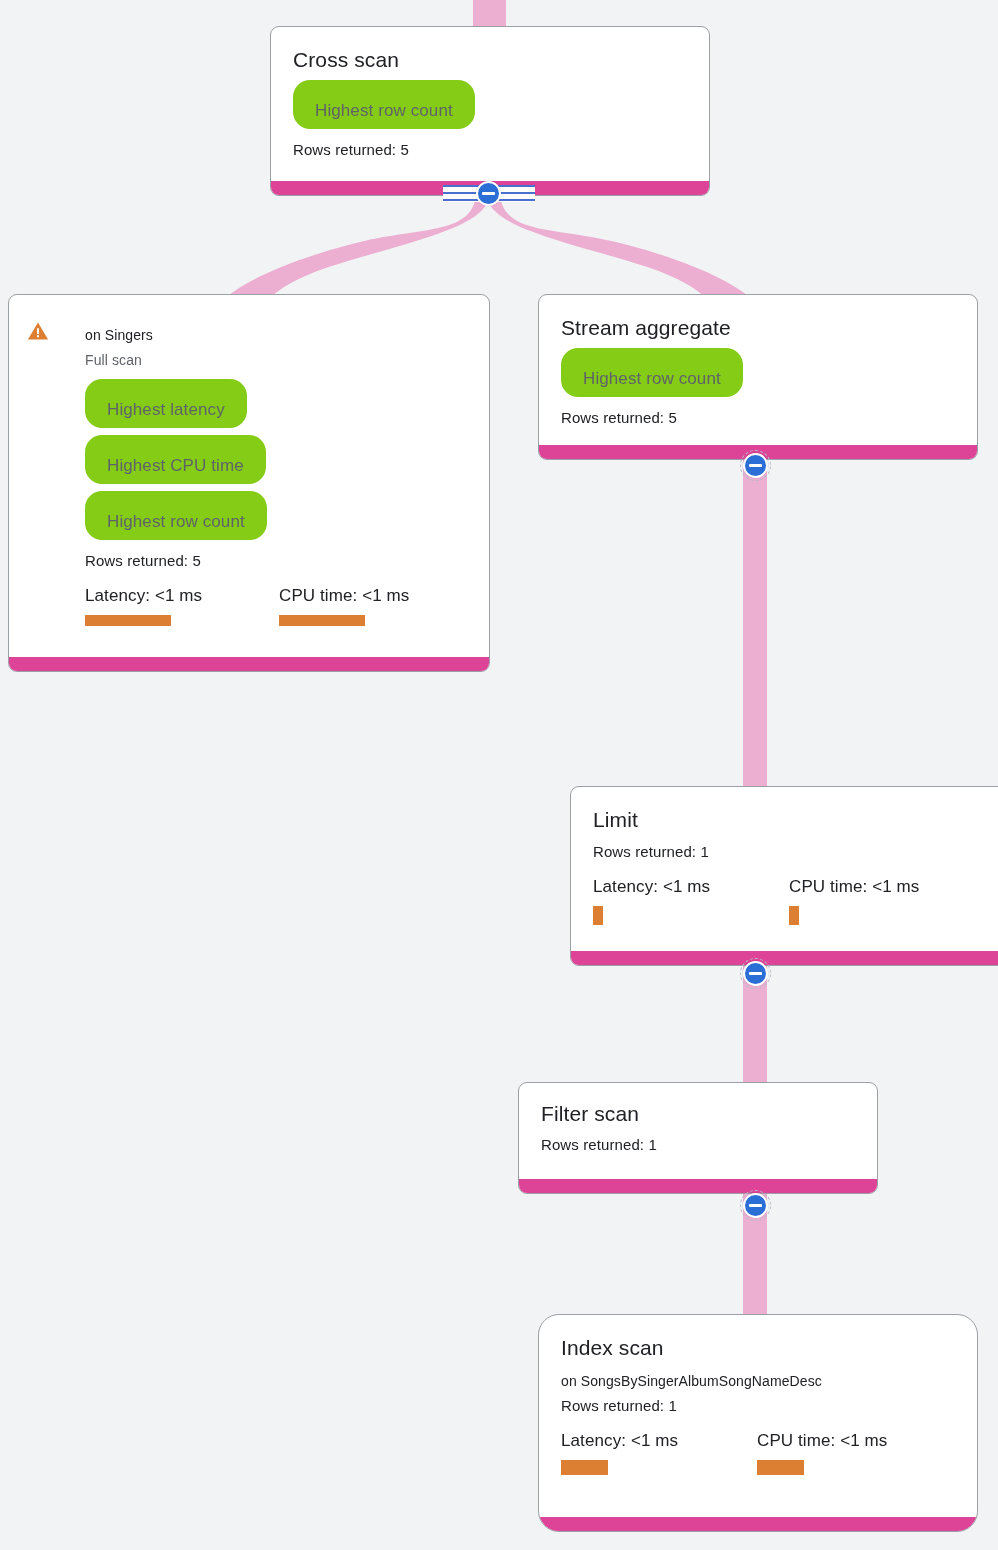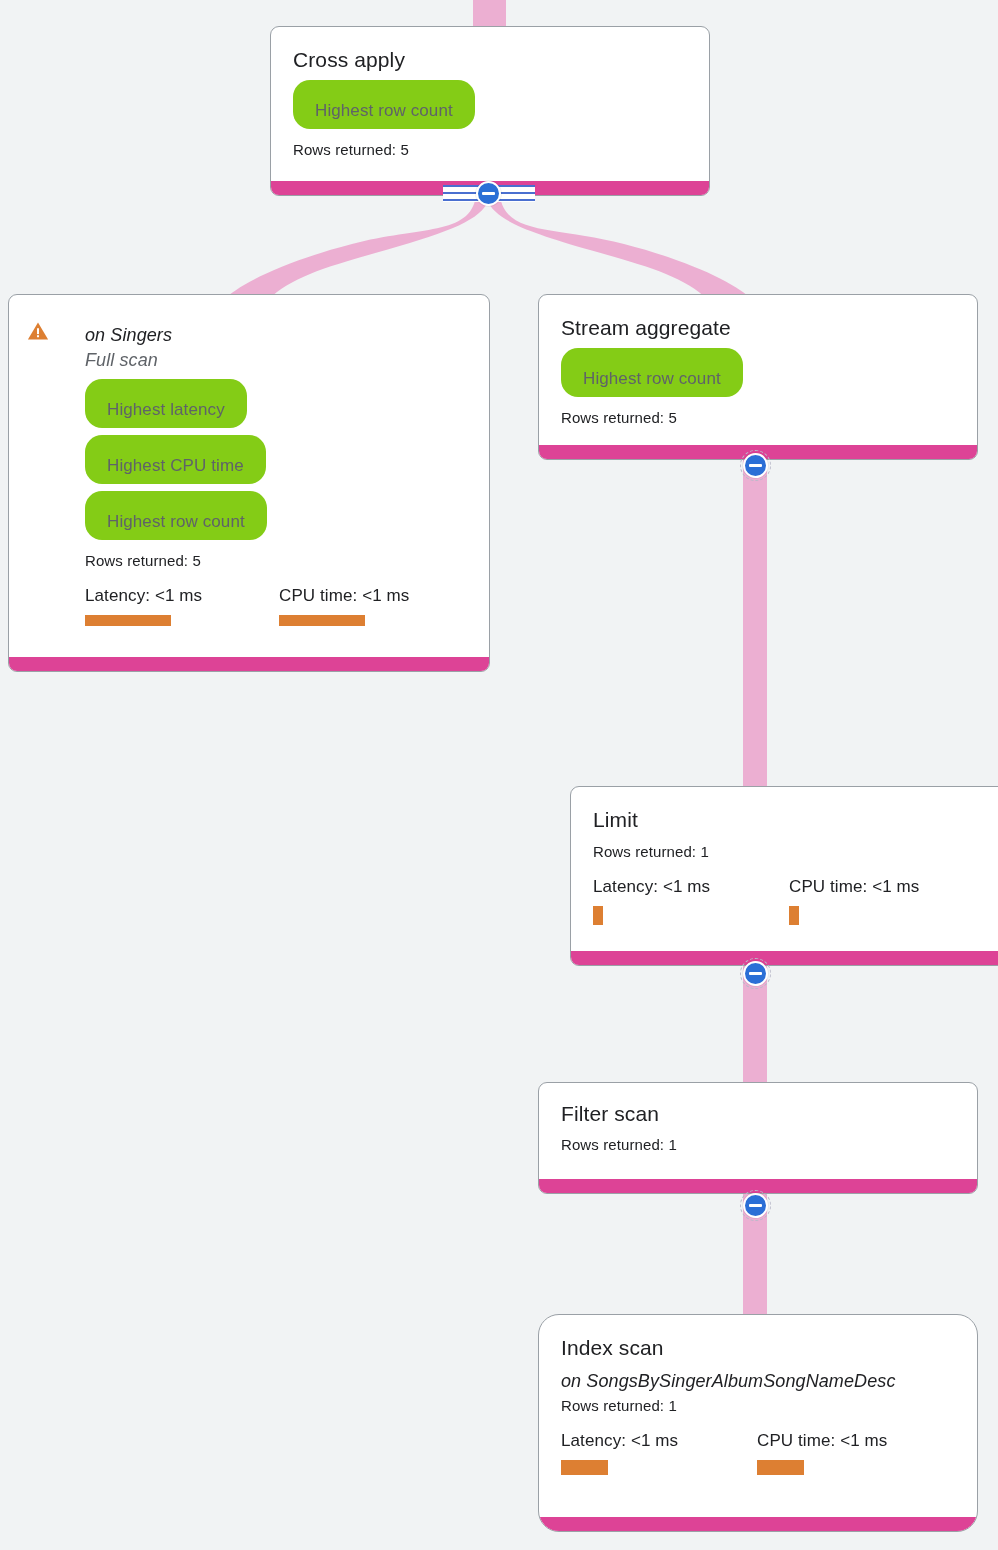--- a/index.html
+++ b/index.html
@@ -20,22 +20,22 @@
   .node-accent{
     position:absolute;left:0;right:0;bottom:0;height:14px;background:#dd4396;
   }
   .title-row{display:flex;align-items:flex-start;gap:14px;}
   .warn-icon{flex:0 0 auto;width:22px;height:22px;margin-top:5px;display:block;}
   .node-title{
     font-size:21px;line-height:26px;color:#202124;font-weight:400;
     letter-spacing:0.1px;
   }
   .node-sub{
-    font-size:18px;line-height:24px;color:#202124;margin-top:8px;
-    letter-spacing:0.1px;white-space:nowrap;font-style:italic;
+    font-size:14px;line-height:24px;color:#202124;margin-top:8px;
+    letter-spacing:0.1px;white-space:nowrap;
   }
   .node-sub.muted{color:#5f6368;margin-top:1px;}
   .badges{margin-top:7px;display:flex;flex-direction:column;align-items:flex-start;gap:7px;}
   .badge{
     background:#84cc16;color:#5f6368;border-radius:17px;
     padding:20px 22px 7px 22px;font-size:17px;line-height:22px;letter-spacing:0.1px;
     white-space:nowrap;
   }
   .rows{
     font-size:15px;line-height:24px;color:#202124;margin-top:9px;letter-spacing:0.1px;
@@ -79,21 +79,21 @@
     <rect x="743" y="458" width="24" height="334" fill="#ecafd2"></rect>
 
     <rect x="743" y="960" width="24" height="126" fill="#ecafd2"></rect>
 
     <rect x="743" y="1190" width="24" height="126" fill="#ecafd2"></rect>
   </svg>
 
   <div class="node" style="left:270px;top:26px;width:440px;height:170px;">
     <div class="node-body">
       <div class="title-row">
-        <div class="node-title">Cross apply</div>
+        <div class="node-title">Cross scan</div>
       </div>
       <div class="badges">
         <span class="badge">Highest row count</span>
       </div>
       <div class="rows">Rows returned: 5</div>
     </div>
     <div class="node-accent"></div>
   </div>
   <div class="flank" style="left:443px;top:185px;width:46px;">
     <div class="fill"></div>
@@ -176,21 +176,21 @@
           <div class="metric-bar" style="width:10px;height:19px;"></div>
         </div>
       </div>
     </div>
     <div class="node-accent"></div>
   </div>
   <div class="collapse sel" style="left:743px;top:961px;">
     <span class="minus"></span>
   </div>
 
-  <div class="node" style="left:538px;top:1082px;width:440px;height:112px;">
+  <div class="node" style="left:518px;top:1082px;width:360px;height:112px;">
     <div class="node-body" style="padding-top:18px;">
       <div class="title-row">
         <div class="node-title">Filter scan</div>
       </div>
       <div class="rows" style="margin-top:6px;">Rows returned: 1</div>
     </div>
     <div class="node-accent"></div>
   </div>
   <div class="collapse sel" style="left:743px;top:1193px;">
     <span class="minus"></span>

